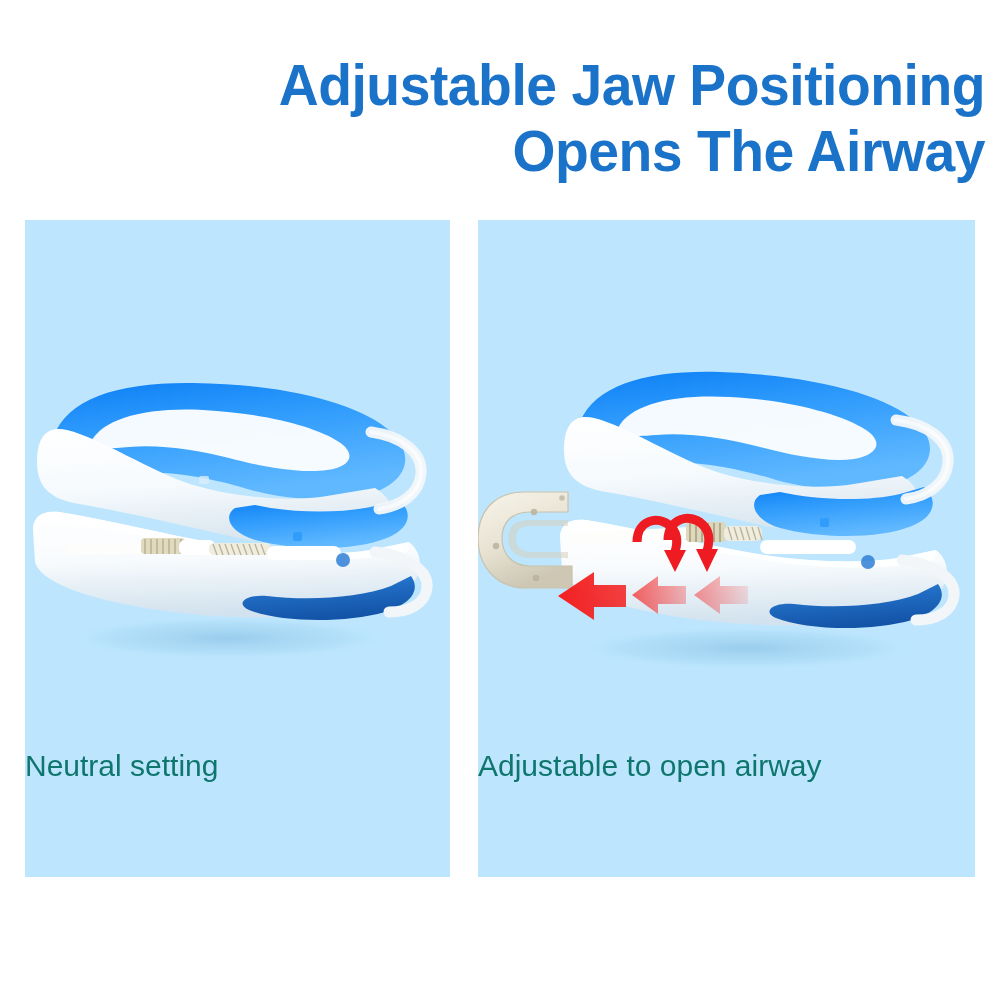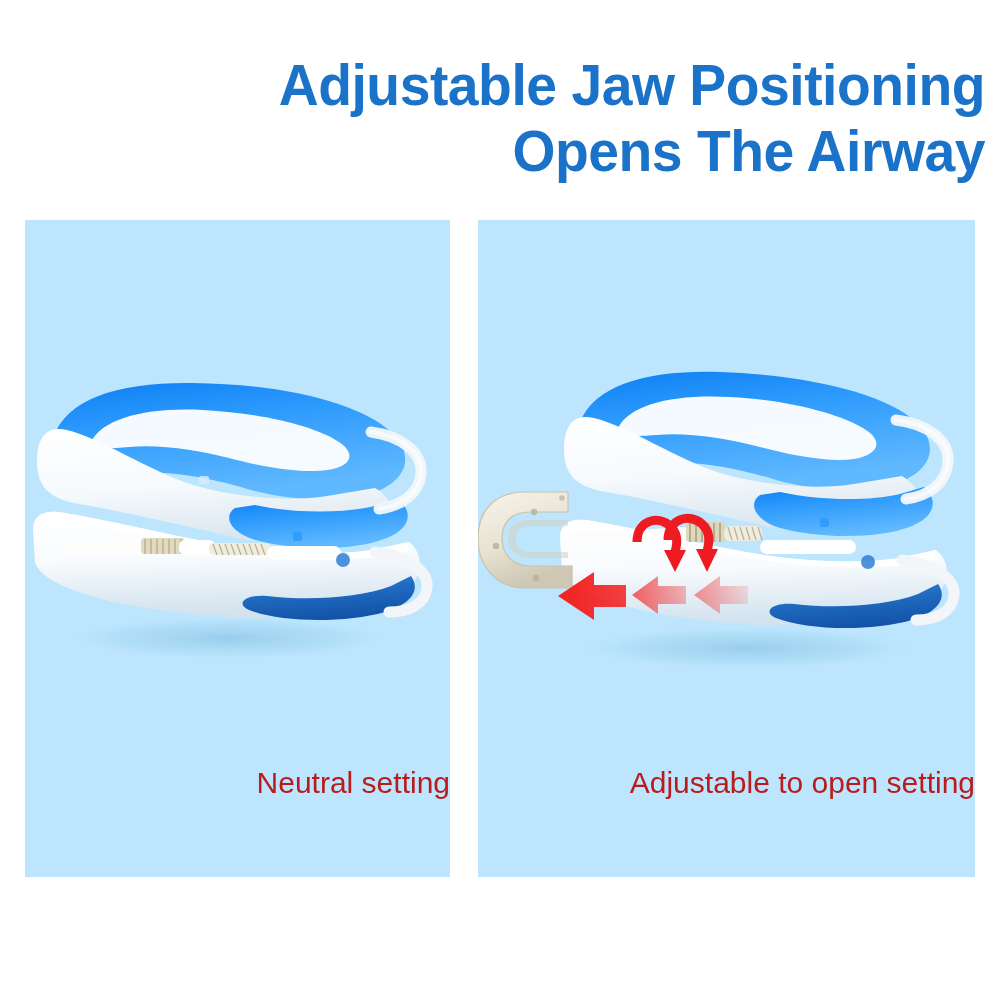--- a/index.html
+++ b/index.html
@@ -49,23 +49,23 @@
     background: #bde6fe;
     overflow: hidden;
   }
   .panel-left  { left: 0;   width: 425px; }
   .panel-right { left: 453px; width: 497px; }
 
   .caption {
     position: absolute;
     left: 0;
     width: 100%;
-    top: 546px;
-    text-align: right;
-    color: #b91c1c;
+    top: 529px;
+    text-align: left;
+    color: #0f766e;
     font-size: 30px;
     line-height: 34px;
     white-space: nowrap;
   }
 
   
   .device {
     position: absolute;
   }
   .device svg { display: block; }
@@ -320,16 +320,16 @@
             <polygon points="160,235 186,216 186,226 214,226 214,244 186,244 186,254" fill="url(#arrFade2)"></polygon>
           </g>
 
           <g>
             <polygon points="86,236 122,212 122,225 154,225 154,247 122,247 122,260" fill="url(#arrFade1)"></polygon>
           </g>
         </g>
       </svg>
     </div>
 
-    <div class="caption">Adjustable to open setting</div>
+    <div class="caption">Adjustable to open airway</div>
   </div>
 
 </div>
 
 </body></html>

